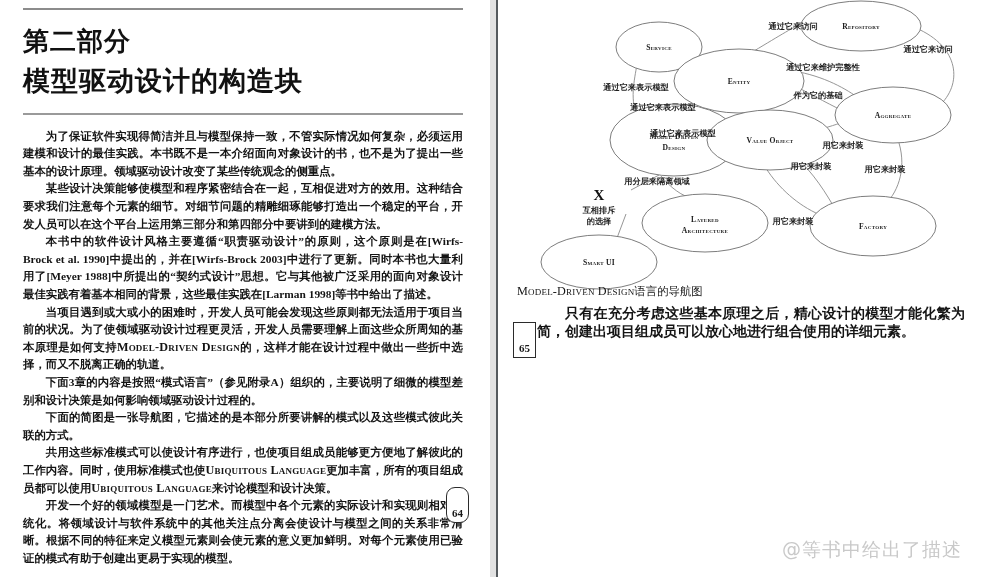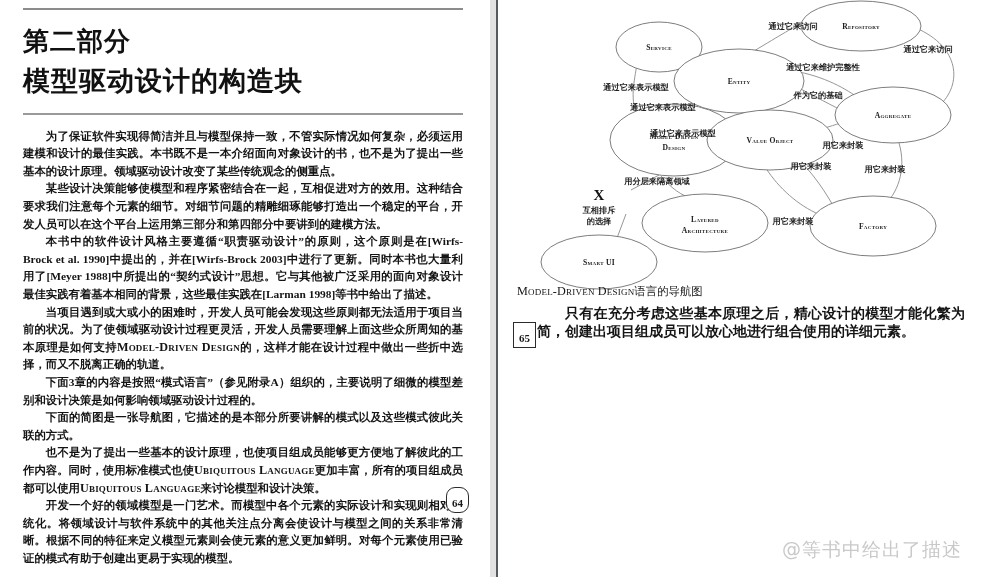--- a/index.html
+++ b/index.html
@@ -82,21 +82,21 @@
   }
 
   .page-num-box {
     position: absolute;
     border: 1.5px solid #2b2b2b;
     background: #ffffff;
     font-family: "Liberation Serif", "DejaVu Serif", serif;
     font-size: 11px;
     font-weight: bold;
     color: #1a1a1a;
-    padding: 8px 5px 1px 5px;
+    padding: 18px 5px 1px 5px;
     line-height: 15px;
     text-align: center;
   }
   #pn-left { right: 20px; top: 487px; border-radius: 9px; }
 
   
   .gutter {
     width: 12px;
     height: 577px;
     background: #ffffff;
@@ -212,21 +212,21 @@
 
       <div class="rule thin"></div>
 
       <div class="body-text">
         <p>为了保证软件实现得简洁并且与模型保持一致，不管实际情况如何复杂，必须运用建模和设计的最佳实践。本书既不是一本介绍面向对象设计的书，也不是为了提出一些基本的设计原理。领域驱动设计改变了某些传统观念的侧重点。</p>
         <p>某些设计决策能够使模型和程序紧密结合在一起，互相促进对方的效用。这种结合要求我们注意每个元素的细节。对细节问题的精雕细琢能够打造出一个稳定的平台，开发人员可以在这个平台上运用第三部分和第四部分中要讲到的建模方法。</p>
         <p>本书中的软件设计风格主要遵循“职责驱动设计”的原则，这个原则是在[Wirfs-Brock et al. 1990]中提出的，并在[Wirfs-Brock 2003]中进行了更新。同时本书也大量利用了[Meyer 1988]中所提出的“契约式设计”思想。它与其他被广泛采用的面向对象设计最佳实践有着基本相同的背景，这些最佳实践在[Larman 1998]等书中给出了描述。</p>
         <p><span>当项目遇到或大或小的困难时，开发人员可能会发现这些原则都无法适用于项目当前的状况。为了使领域驱动设计过程更灵活，开发人员需要理解上面这些众所周知的基本原理是如何支持</span><span class="sc">Model-Driven Design</span><span>的，这样才能在设计过程中做出一些折中选择，而又不脱离正确的轨道。</span></p>
         <p>下面3章的内容是按照“模式语言”（参见附录A）组织的，主要说明了细微的模型差别和设计决策是如何影响领域驱动设计过程的。</p>
         <p>下面的简图是一张导航图，它描述的是本部分所要讲解的模式以及这些模式彼此关联的方式。</p>
-        <p><span>也不是为了提出一些基本的设计原理，也使项目组成员能够更方便地了解彼此的工作内容。同时，使用标准模式也使</span><span class="sc">Ubiquitous Language</span><span>更加丰富，所有的项目组成员都可以使用</span><span class="sc">Ubiquitous Language</span><span>来讨论模型和设计决策。</span></p>
+        <p><span>共用这些标准模式可以使设计有序进行，也使项目组成员能够更方便地了解彼此的工作内容。同时，使用标准模式也使</span><span class="sc">Ubiquitous Language</span><span>更加丰富，所有的项目组成员都可以使用</span><span class="sc">Ubiquitous Language</span><span>来讨论模型和设计决策。</span></p>
         <p>开发一个好的领域模型是一门艺术。而模型中各个元素的实际设计和实现则相对系统化。将领域设计与软件系统中的其他关注点分离会使设计与模型之间的关系非常清晰。根据不同的特征来定义模型元素则会使元素的意义更加鲜明。对每个元素使用已验证的模式有助于创建出更易于实现的模型。</p>
       </div>
     </div>
 
     <div class="page-num-box" id="pn-left">64</div>
   </div>
 
   <div class="gutter">
     <div class="shade"></div>
     <div class="line"></div>

